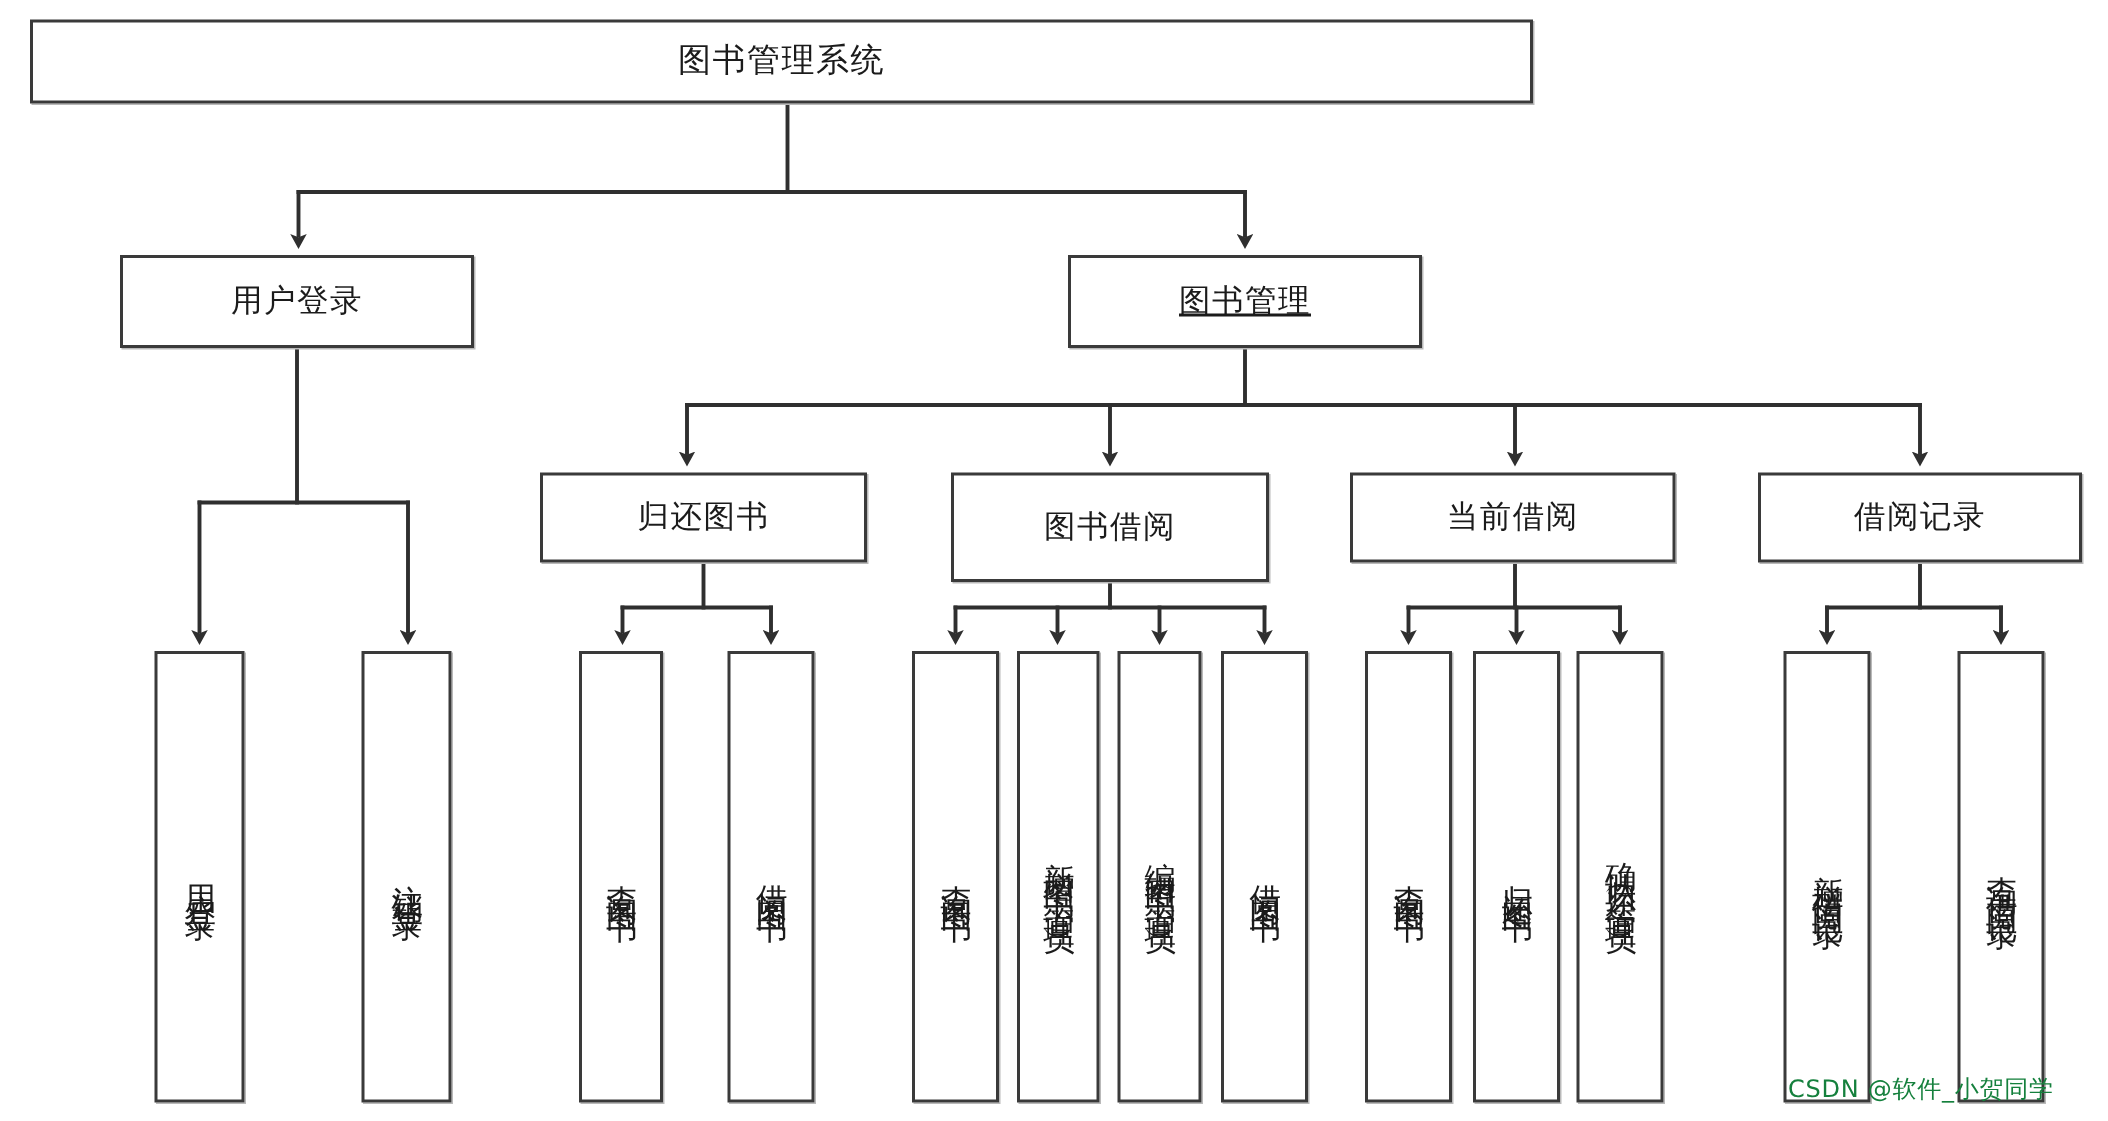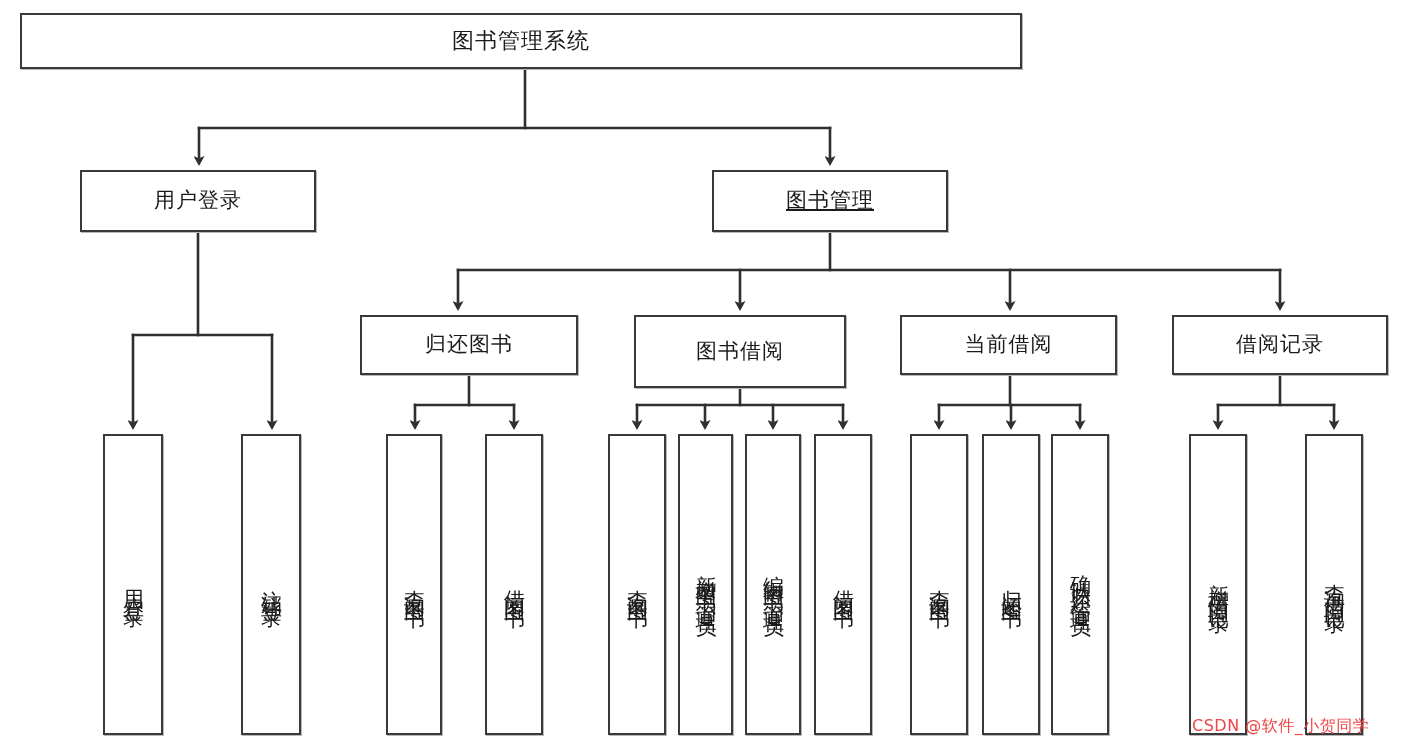--- a/index.html
+++ b/index.html
@@ -54,21 +54,21 @@
     line-height: 1.0;
     text-align: center;
     max-height: 100%;
   }
   #title-node {
     font-size: 22px;
   }
   .watermark {
     position: absolute;
     font-size: 16px;
-    color: #ef4444;
+    color: #15803d;
     white-space: nowrap;
     letter-spacing: 0.5px;
   }
 </style>
 </head>
 <body>
 
 <div id="canvas">
 
   <svg id="wires" viewBox="0 0 1405 747">

